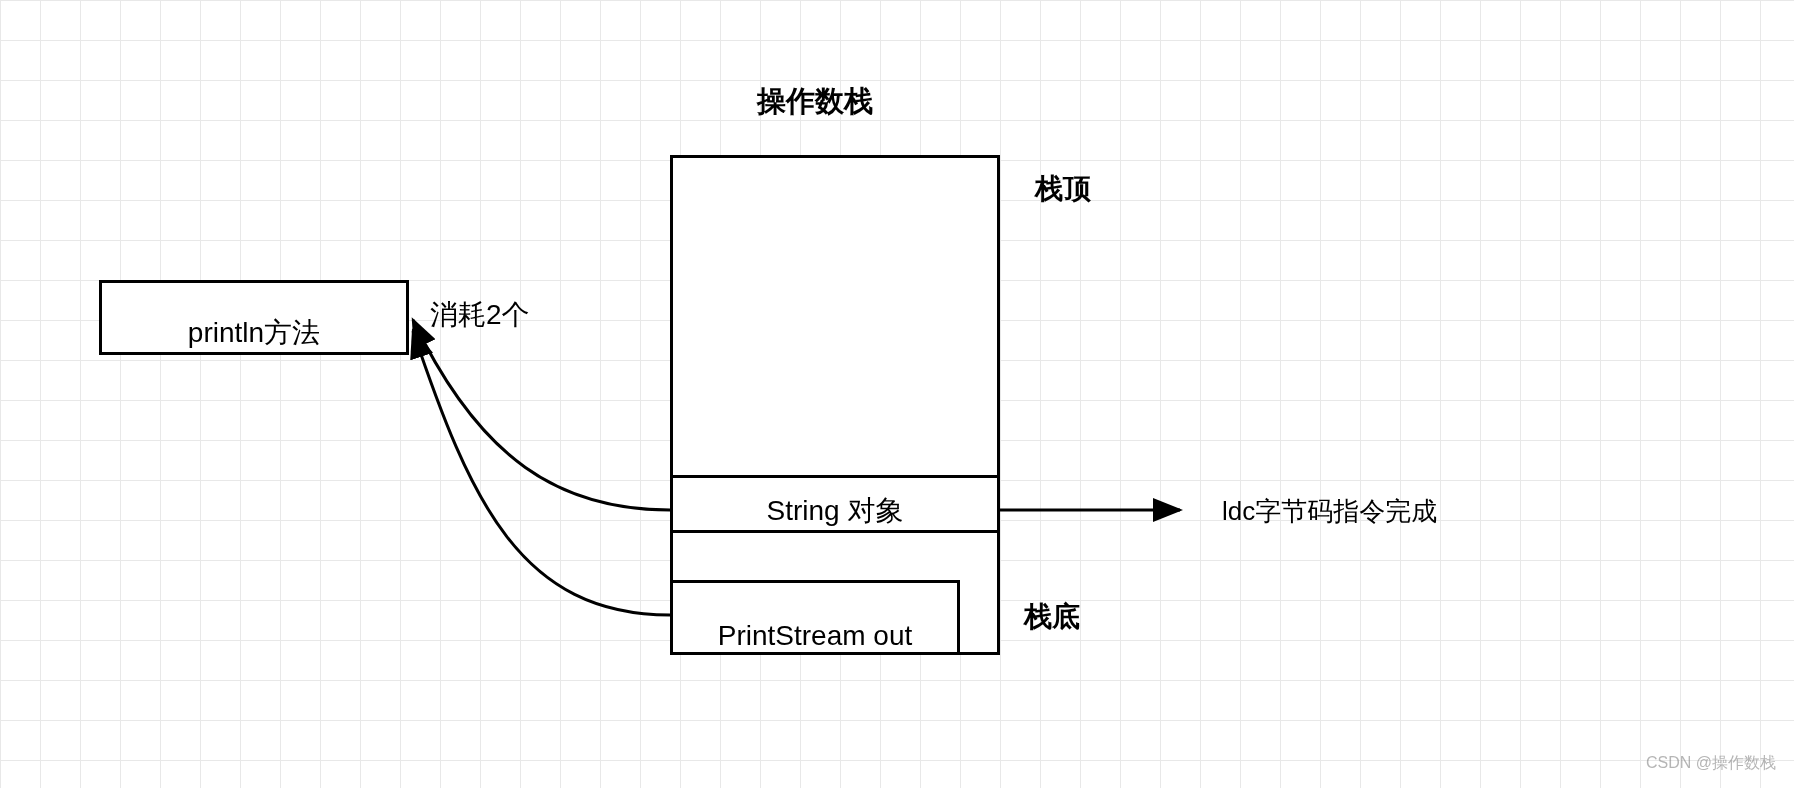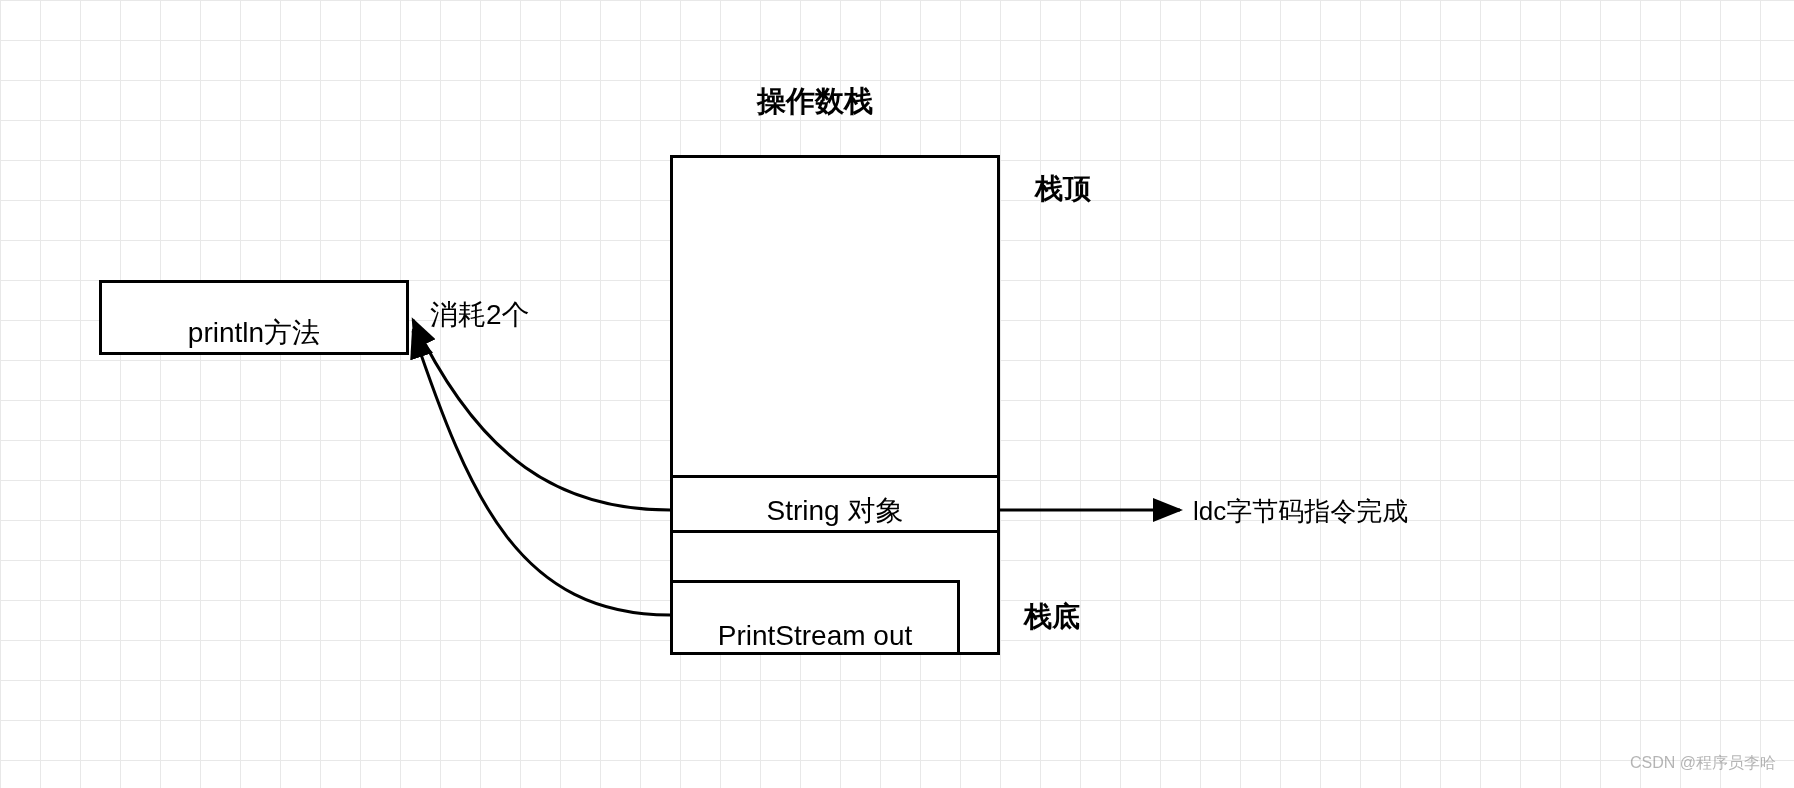--- a/index.html
+++ b/index.html
@@ -37,21 +37,21 @@
     }
     .label {
       position: absolute;
       white-space: nowrap;
     }
     .title { font-weight: 700; font-size: 29px; }
     .side-label { font-weight: 700; font-size: 28px; }
     .method-label { font-size: 28px; }
     .consume-label { font-size: 28px; text-align: center; }
     .cell-label { font-size: 28px; }
-    .ldc-label { font-size: 26px; }
+    .ldc-label { font-size: 26px; margin-left: 29px; }
     .watermark {
       position: absolute;
       right: 18px;
       bottom: 14px;
       font-size: 16px;
       color: rgba(120,120,120,0.55);
       z-index: 2;
     }
     svg { position: absolute; top: 0; left: 0; width: 100%; height: 100%; z-index: 1; pointer-events: none; }
   </style>
@@ -92,13 +92,13 @@
 
     <path d="M 670 510 C 560 510, 480 460, 413 320" stroke="#000" stroke-width="3" fill="none" marker-end="url(#arrowhead)"></path>
 
     <path d="M 670 615 C 520 615, 470 500, 413 331" stroke="#000" stroke-width="3" fill="none" marker-end="url(#arrowhead)"></path>
 
     <line x1="1000" y1="510" x2="1180" y2="510" stroke="#000" stroke-width="3" marker-end="url(#arrowhead)"></line>
   </svg>
 
 </div>
 
-<div class="watermark">CSDN @程序员李哈</div>
+<div class="watermark">CSDN @操作数栈</div>
 
 </body></html>

